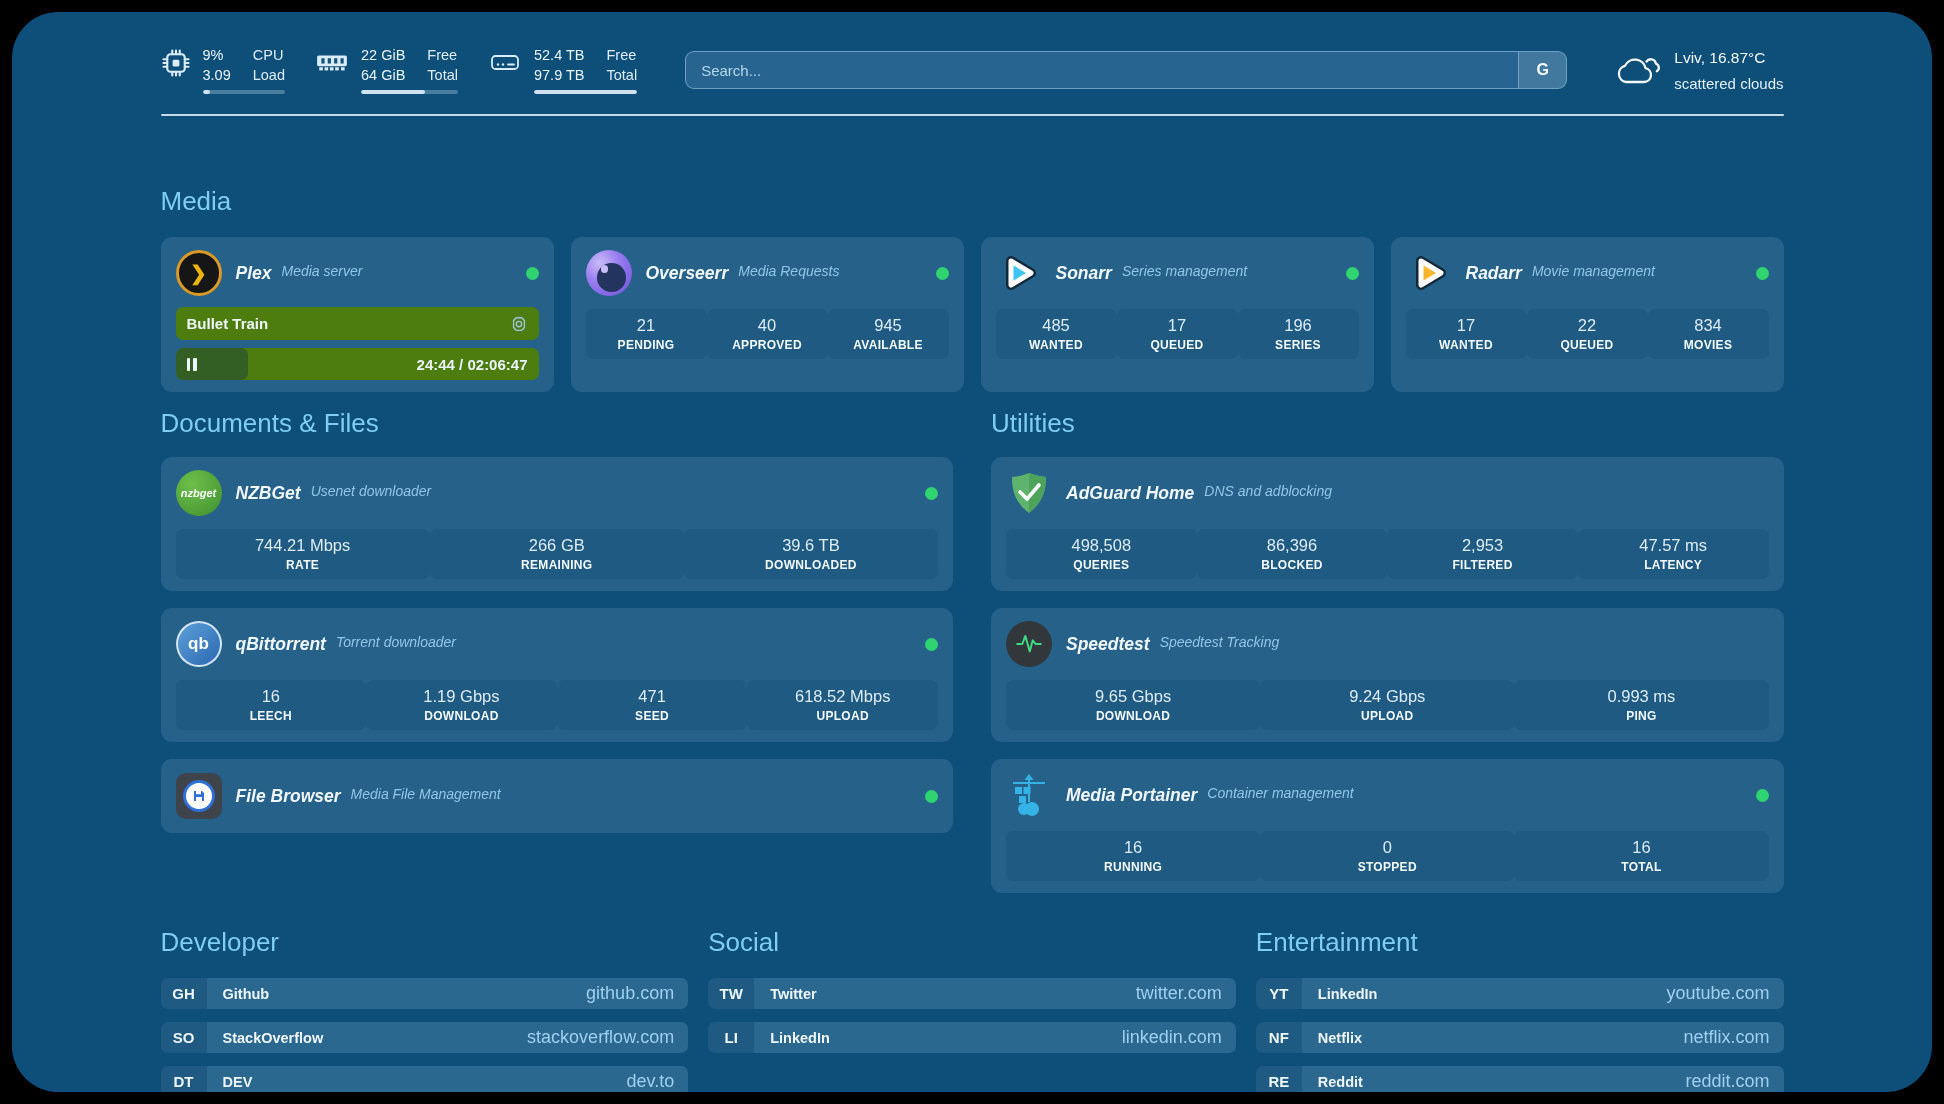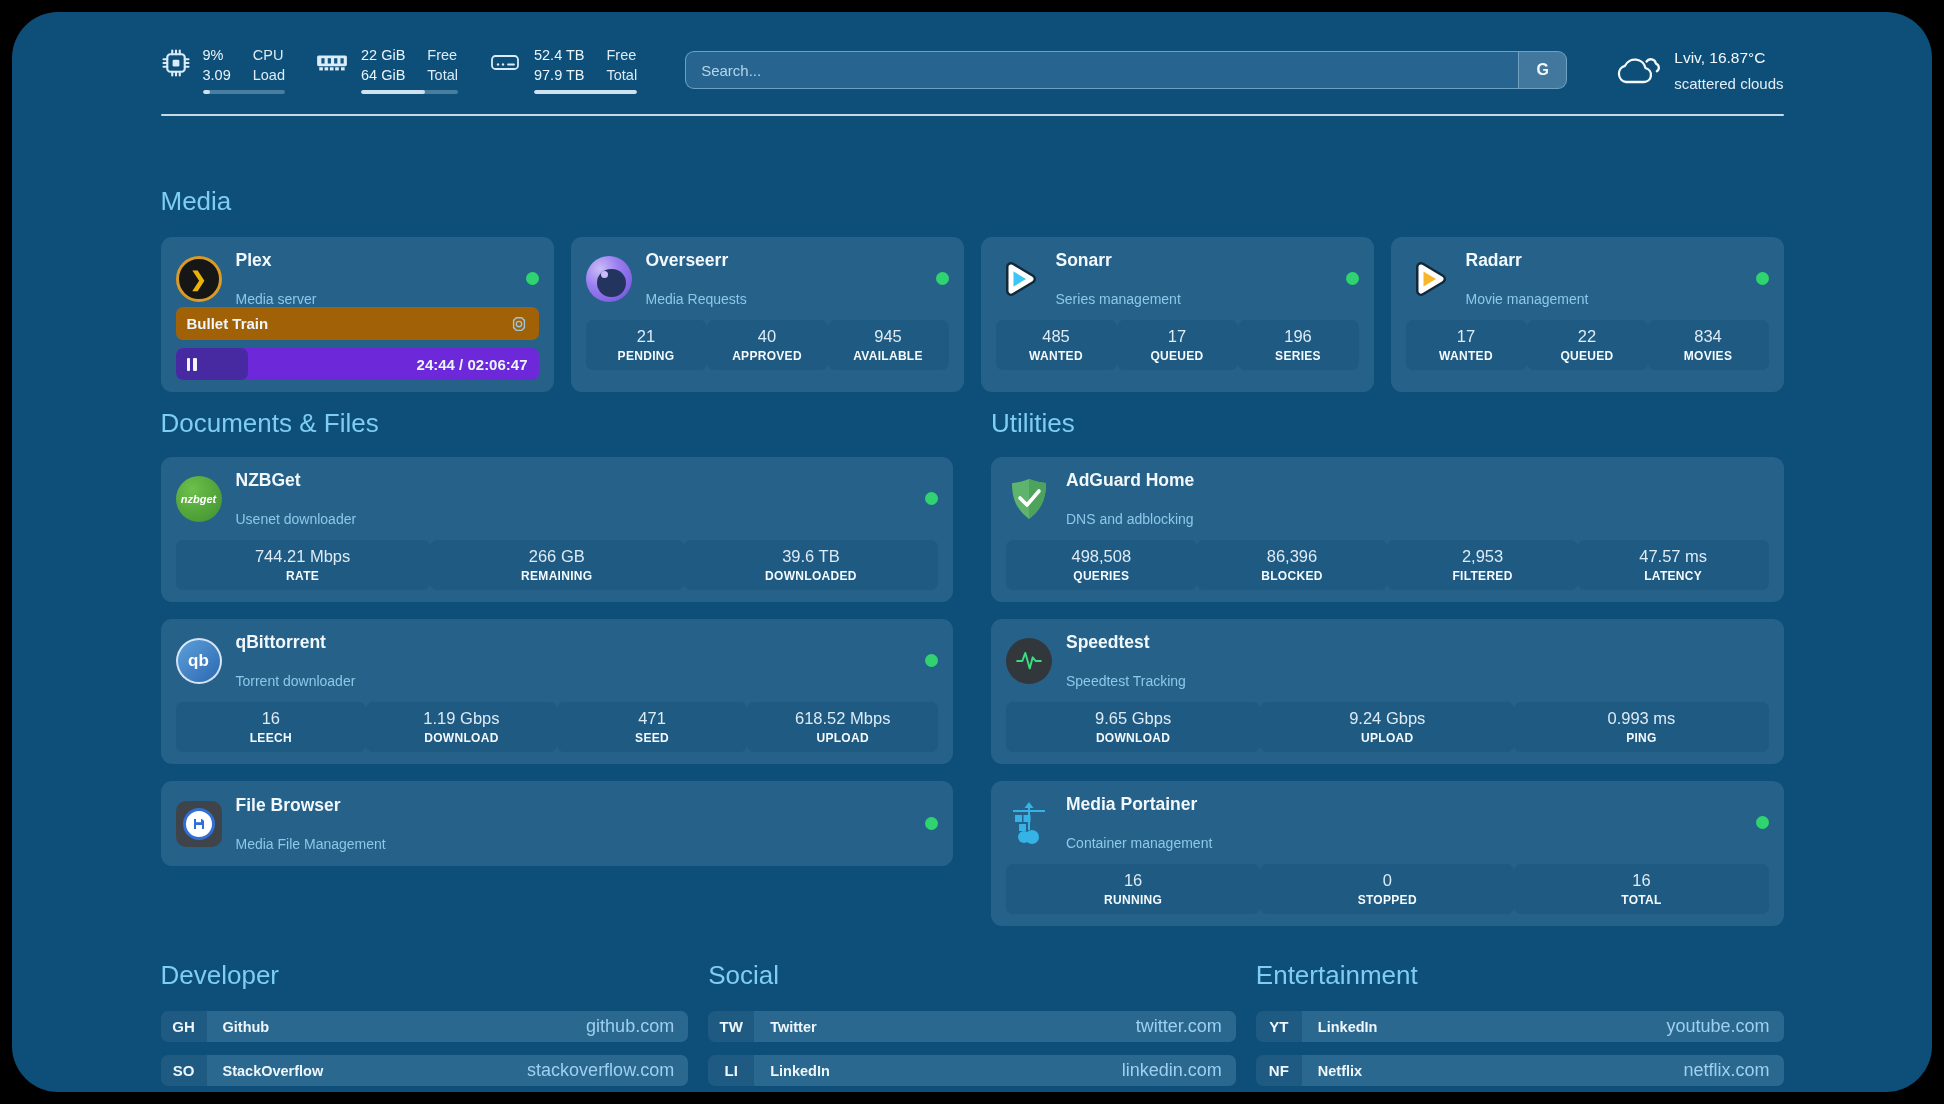--- a/index.html
+++ b/index.html
@@ -27,21 +27,21 @@
   .weather-line1 { font-size:15.5px; color:#f4fafd; }
   .weather-line2 { font-size:15px; color:#e2eef7; }
   .separator { margin-top:20px; height:2px; background:#d8e9f3; opacity:.9; border-radius:1px; }
 
   
   .section-title { font-size:26px; font-weight:500; color:#7fcdf2; }
   .media-section { margin-top:70px; }
   .media-grid { margin-top:20px; display:grid; grid-template-columns:repeat(4,1fr); gap:17px; }
   .card { background:#26618a; border-radius:11px; padding:13px 15px 12px; cursor:pointer; }
   .card-head { display:flex; align-items:center; gap:14px; }
-  .title-block { display:flex; flex-direction:column; gap:20px; }
+  .title-block { display:flex; flex-direction:row; gap:10px;font-style:italic; }
   .card-title { font-size:17.5px; font-weight:700; color:#f1f8fc; }
   .card-sub { font-size:14px; color:#8ec7e8; }
   .status-dot { width:13px; height:13px; border-radius:50%; margin-left:auto; align-self:center; }
   .stat-row { display:flex; margin-top:13px; }
   .stat-box { flex:1; background:#1e5a82; border-radius:7px; height:50px; display:flex; flex-direction:column; align-items:center; justify-content:center; gap:3px; }
   .stat-value { font-size:16.5px; color:#ddebf5; }
   .stat-label { font-size:12px; font-weight:700; color:#f4fafd; letter-spacing:.3px; }
 
   
   .app-icon { width:46px; height:46px; flex:0 0 46px; position:relative; }
@@ -52,24 +52,24 @@
   .icon-overseerr::before { content:""; position:absolute; width:16%; height:16%; border-radius:50%; background:#cabcf8; left:34%; top:33%; z-index:1; }
   .icon-circle-green { border-radius:50%; background:radial-gradient(circle at 35% 30%, #6cc04a, #3f8f2f); display:flex; align-items:center; justify-content:center; }
   .icon-circle-green span { color:#fff; font-size:11px; font-weight:700; font-style:italic; }
   .icon-qb { border-radius:50%; background:linear-gradient(135deg,#5ba0d9,#2d68b2); border:2px solid rgba(255,255,255,.78); display:flex; align-items:center; justify-content:center; }
   .icon-qb span { color:#fff; font-size:17px; font-weight:700; }
   .icon-fb { border-radius:10px; background:#3f444b; display:flex; align-items:center; justify-content:center; }
   .icon-fb .fb-circle { width:32px; height:32px; border-radius:50%; background:#fff; border:3px solid #2f6fd6; display:flex; align-items:center; justify-content:center; }
   .icon-speedtest { border-radius:50%; background:#32373b; display:flex; align-items:center; justify-content:center; }
 
   
-  .plex-row { background:#a16207; border-radius:7px; height:33px; display:flex; align-items:center; padding:0 11px; }
+  .plex-row { margin-top:11px; background:#4d7c0f; border-radius:7px; height:33px; display:flex; align-items:center; padding:0 11px; }
   .plex-row .np-title { font-size:15px; font-weight:700; color:#eef6fb; }
   .plex-row .row-icon { margin-left:auto; }
-  .plex-player { margin-top:8px; position:relative; background:#6d28d9; border-radius:7px; height:32px; display:flex; align-items:center; padding:0 11px; overflow:hidden;justify-content:space-between; }
+  .plex-player { margin-top:8px; position:relative; background:#4d7c0f; border-radius:7px; height:32px; display:flex; align-items:center; padding:0 11px; overflow:hidden;justify-content:space-between; }
   .plex-elapsed { position:absolute; left:0; top:0; bottom:0; background:rgba(10,48,74,.38); border-radius:7px; }
   .pause { position:relative; display:flex; gap:3px; cursor:pointer; }
   .pause i { display:block; width:3.5px; height:13px; background:#eef6fb; border-radius:1px; }
   .plex-time { margin-left:auto; position:relative; font-size:15px; font-weight:700; color:#eaf4fb; }
 
   
   .cols2 { margin-top:16px; display:grid; grid-template-columns:1fr 1fr; column-gap:38px; }
   .svc-stack { margin-top:18px; display:flex; flex-direction:column; gap:17px; }
   .card.compact { padding:14px 15px; display:flex; align-items:center; }
   .card.compact .card-head { flex:1; }

